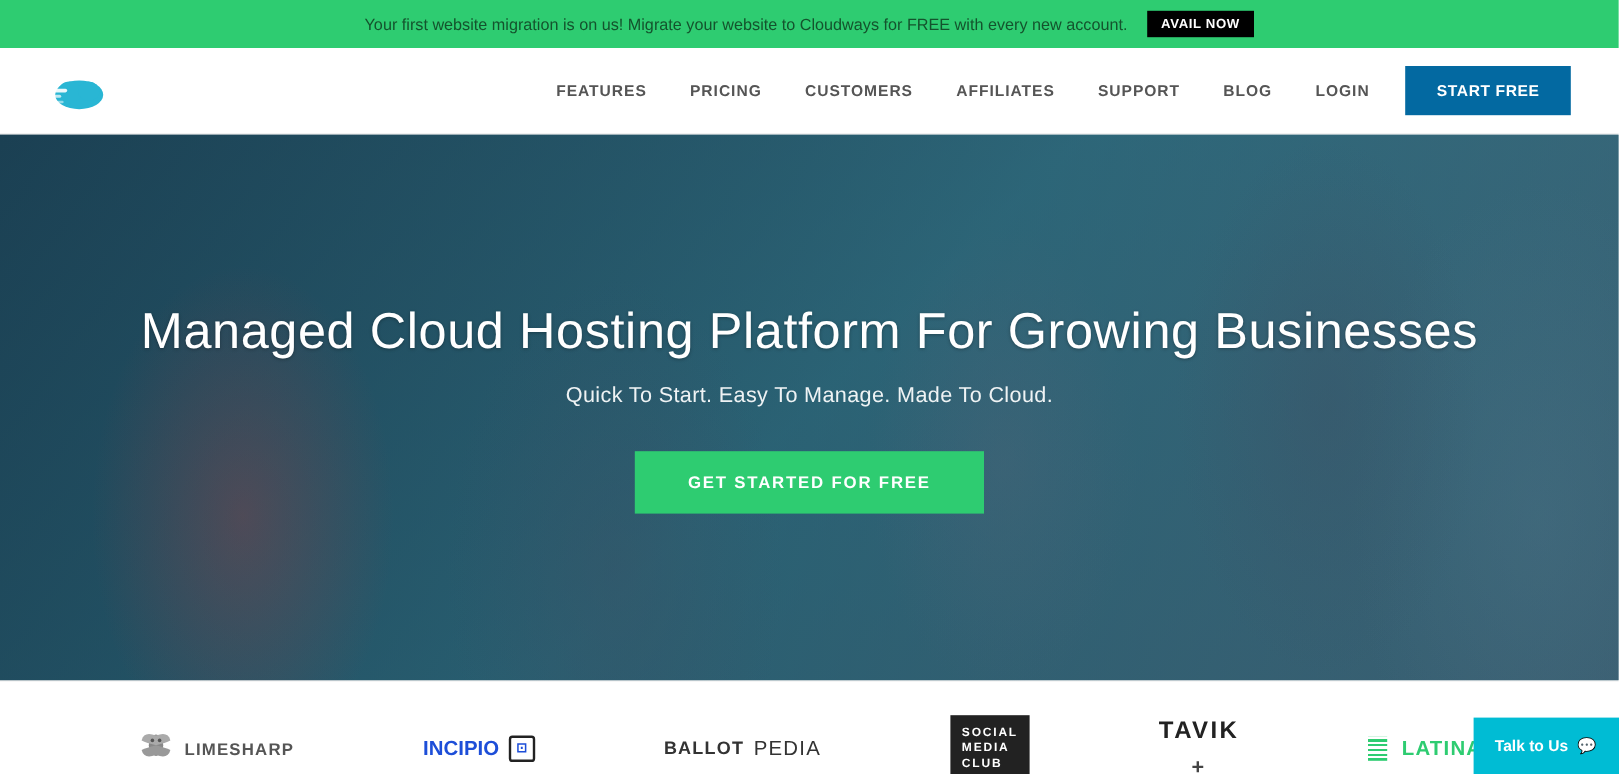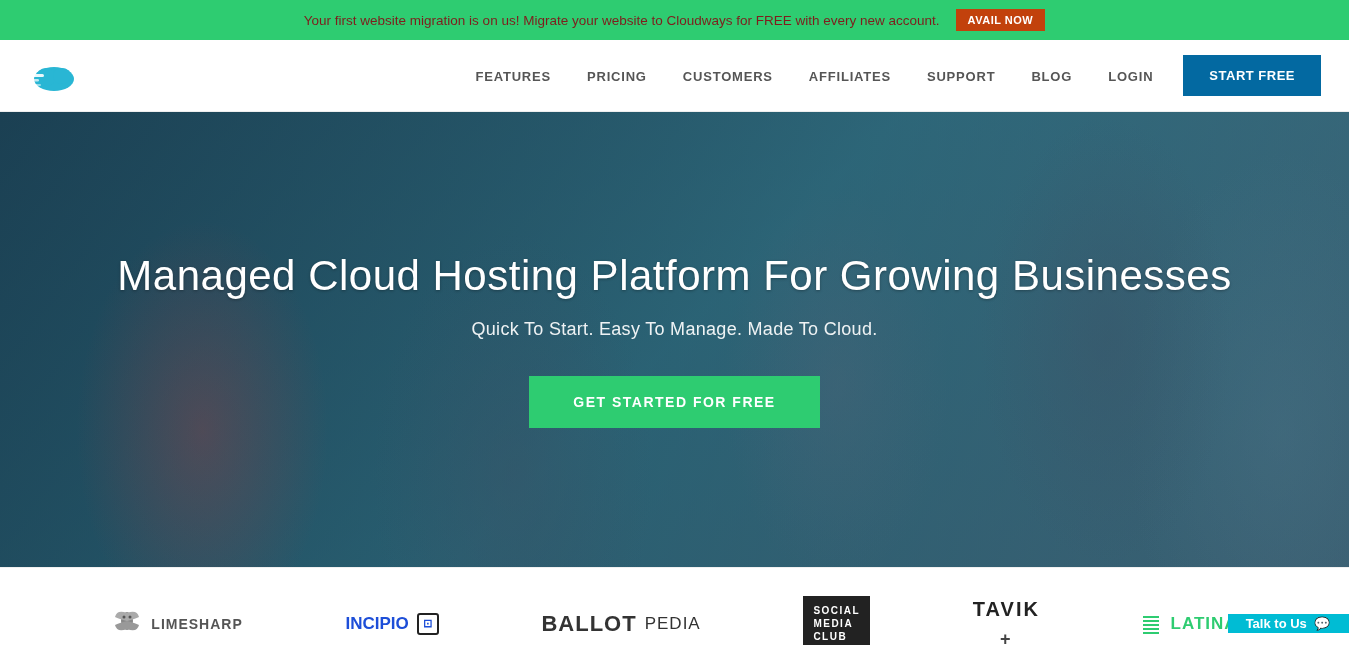--- a/index.html
+++ b/index.html
@@ -9,42 +9,42 @@
     .top-banner {
       background-color: #2ecc71;
       text-align: center;
       padding: 9px 20px;
       display: flex;
       align-items: center;
       justify-content: center;
       gap: 16px;
     }
     .top-banner-text {
-      color: #7f1d1d;
+      color: #14532d;
       font-size: 13.5px;
       font-weight: 400;
     }
     .avail-now-btn {
-      background-color: #c2410c;
+      background-color: #000000;
       color: #fff;
       font-size: 11px;
       font-weight: 700;
       padding: 5px 12px;
       letter-spacing: 0.5px;
       border: none;
       cursor: pointer;
       text-transform: uppercase;
     }
 
     
     .navbar {
       background: #fff;
       display: flex;
       align-items: center;
-      padding: 0 28px;
+      padding: 0 40px;
       height: 72px;
       border-bottom: 1px solid #eee;
     }
     .logo {
       display: flex;
       align-items: center;
       margin-right: auto;
     }
     .logo-icon {
       width: 52px;
@@ -175,45 +175,45 @@
       display: inline-flex;
       align-items: center;
       justify-content: center;
       width: 22px;
       height: 22px;
       border: 2px solid #222;
       border-radius: 3px;
       font-size: 11px;
       font-weight: 900;
     }
-    .ballotpedia-bold { font-weight: 900; font-size: 22px; }
+    .ballotpedia-bold { font-weight: 900; font-size: 15px; }
     .ballotpedia-light { font-weight: 400; font-size: 17px; }
     .tavik-plus { font-size: 18px; color: #444; }
     .latina-stripes {
       display: inline-block;
       width: 16px;
       height: 20px;
       background: repeating-linear-gradient(
         0deg,
         #2ecc71,
         #2ecc71 2px,
         #fff 2px,
         #fff 4px
       );
       margin-right: 4px;
     }
 
     
     .talk-widget {
       position: fixed;
-      bottom: 12px;
+      bottom: 0;
       right: 0;
       background: #00bcd4;
       color: #fff;
-      padding: 2px 18px;
+      padding: 16px 18px;
       font-size: 13px;
       font-weight: 600;
       cursor: pointer;
       display: flex;
       align-items: center;
       gap: 8px;
     }
   </style>
 </head>
 <body>

